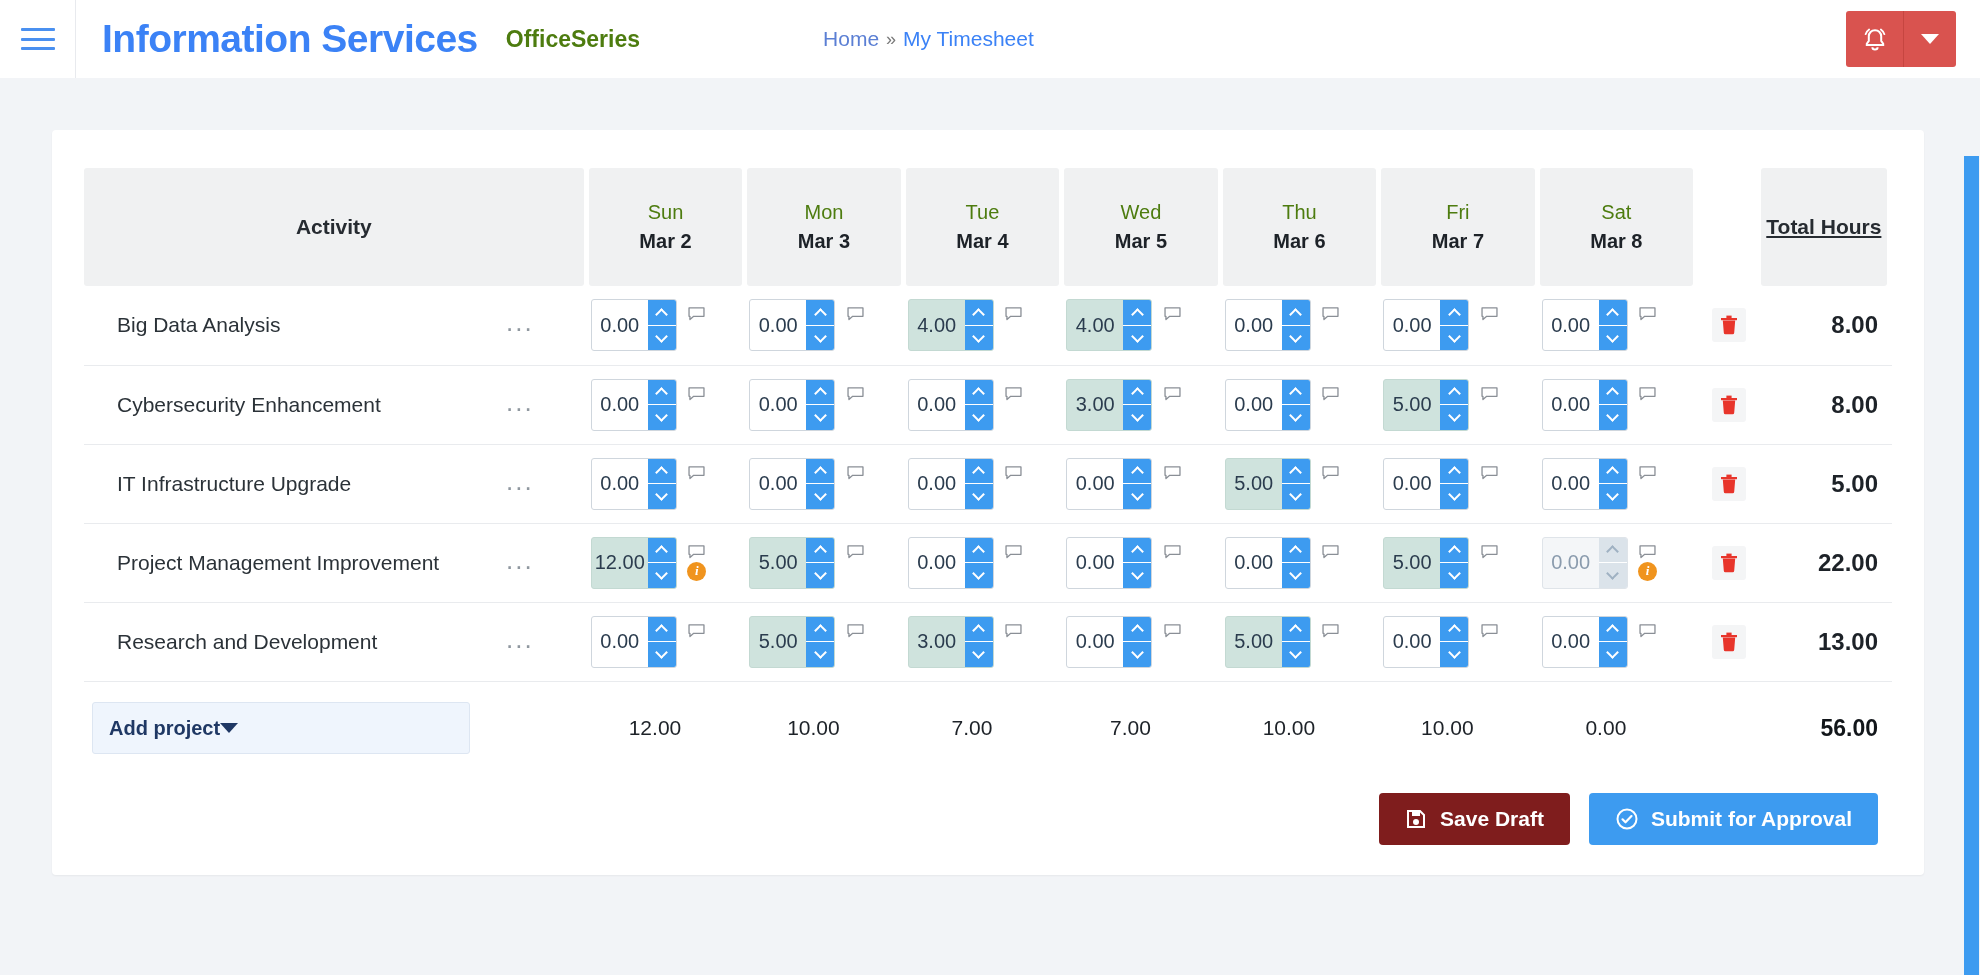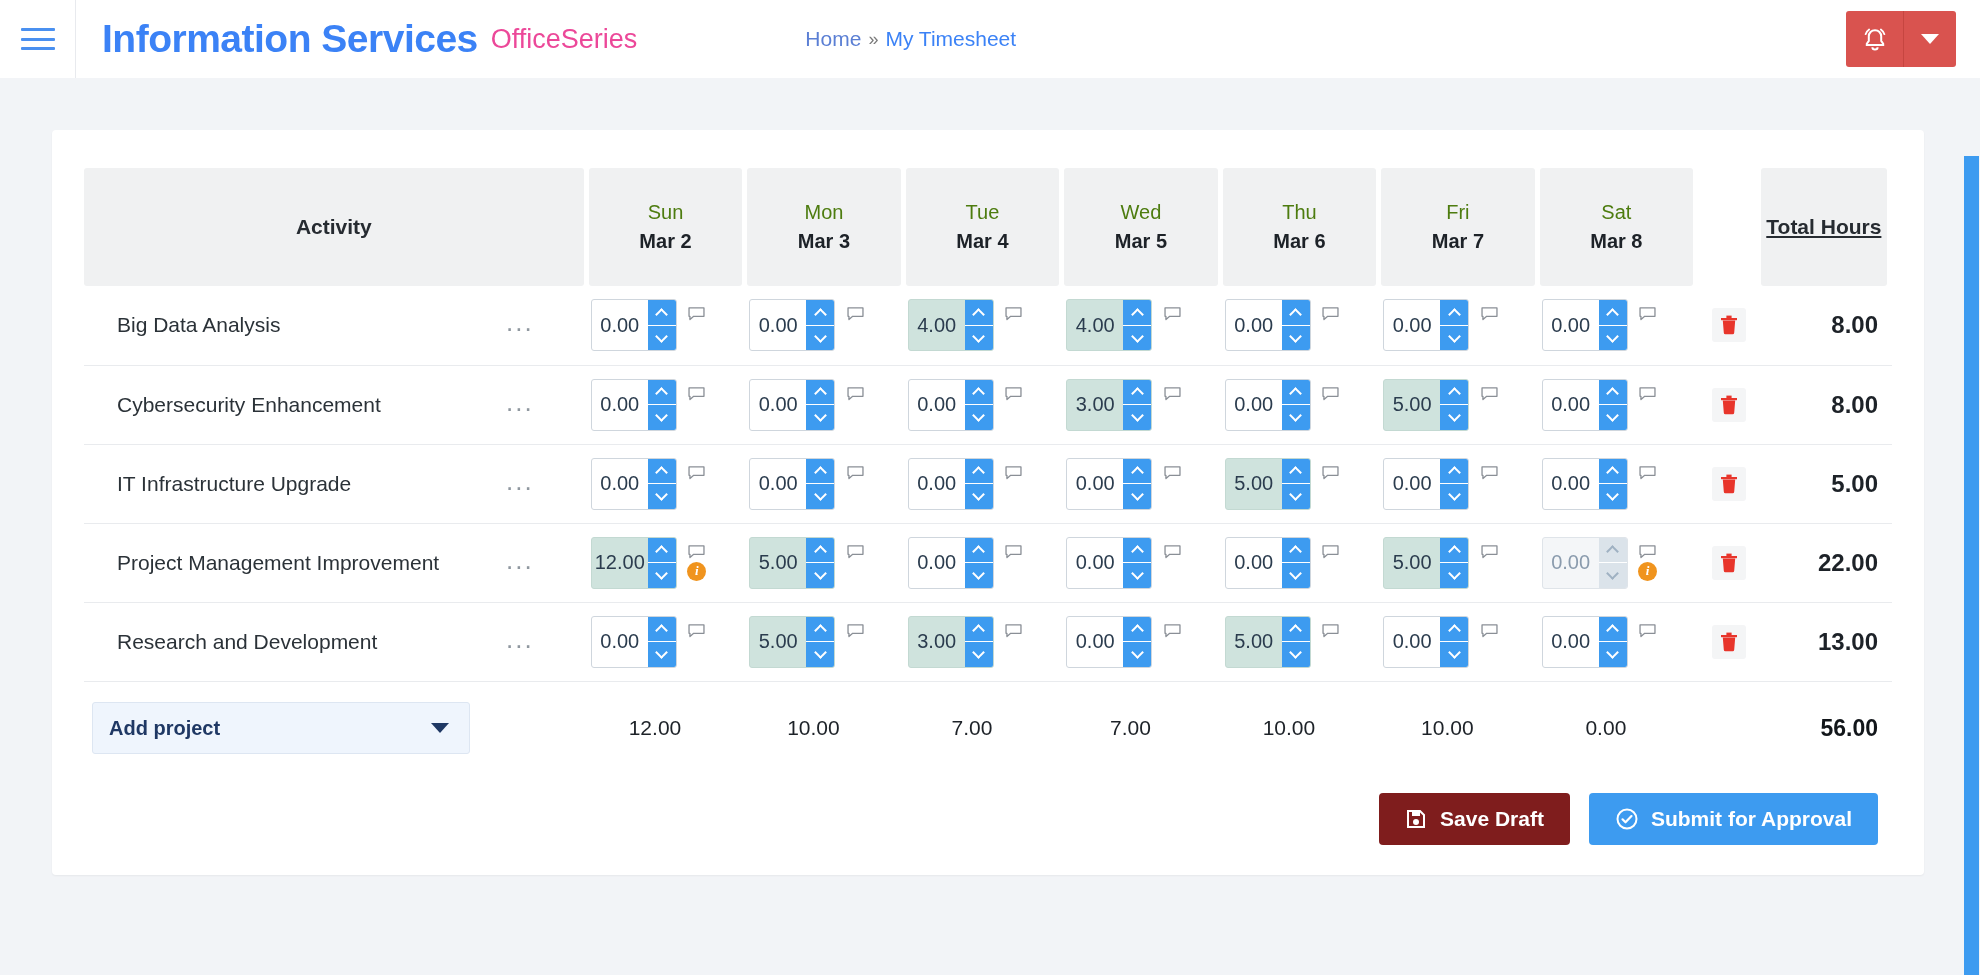--- a/index.html
+++ b/index.html
@@ -38,33 +38,34 @@
   .hamburger span {
     display: block;
     height: 3px;
     background: #4a90f0;
     border-radius: 1px;
   }
   .brand-zone {
     display: flex;
     align-items: center;
     padding-left: 26px;
-    gap: 13px;
+    gap: 28px;
   }
   .brand-title {
     font-size: 39px;
     font-weight: bold;
     color: #3b82f6;
     letter-spacing: -0.5px;
     white-space: nowrap;
   }
   .brand-sub {
-    font-size: 27px;
-    color: #ec4899;
+    font-size: 23px;
+    color: #4d7c0f;
     white-space: nowrap;
+    font-weight: bold;
   }
   .breadcrumb {
     display: flex;
     align-items: center;
     gap: 7px;
     margin-left: 155px;
     font-size: 21px;
     white-space: nowrap;
   }
   .crumb-home { color: #5b7fd4; }
@@ -256,21 +257,21 @@
   
   tfoot td { padding-top: 16px; height: 78px; vertical-align: middle; }
   .add-project {
     width: 378px;
     height: 52px;
     background: #eff5fd;
     border: 1px solid #dde6f2;
     border-radius: 3px;
     display: flex;
     align-items: center;
-    justify-content: space-between;
+    justify-content: flex-start;
     padding: 0 20px 0 16px;
     cursor: pointer;
     margin-left: 8px;
   }
   .add-project-label { font-size: 20px; font-weight: bold; color: #1f3864; }
   .ap-caret {
     width: 0; height: 0;
     border-left: 9px solid transparent;
     border-right: 9px solid transparent;
     border-top: 10px solid #1f3864;

